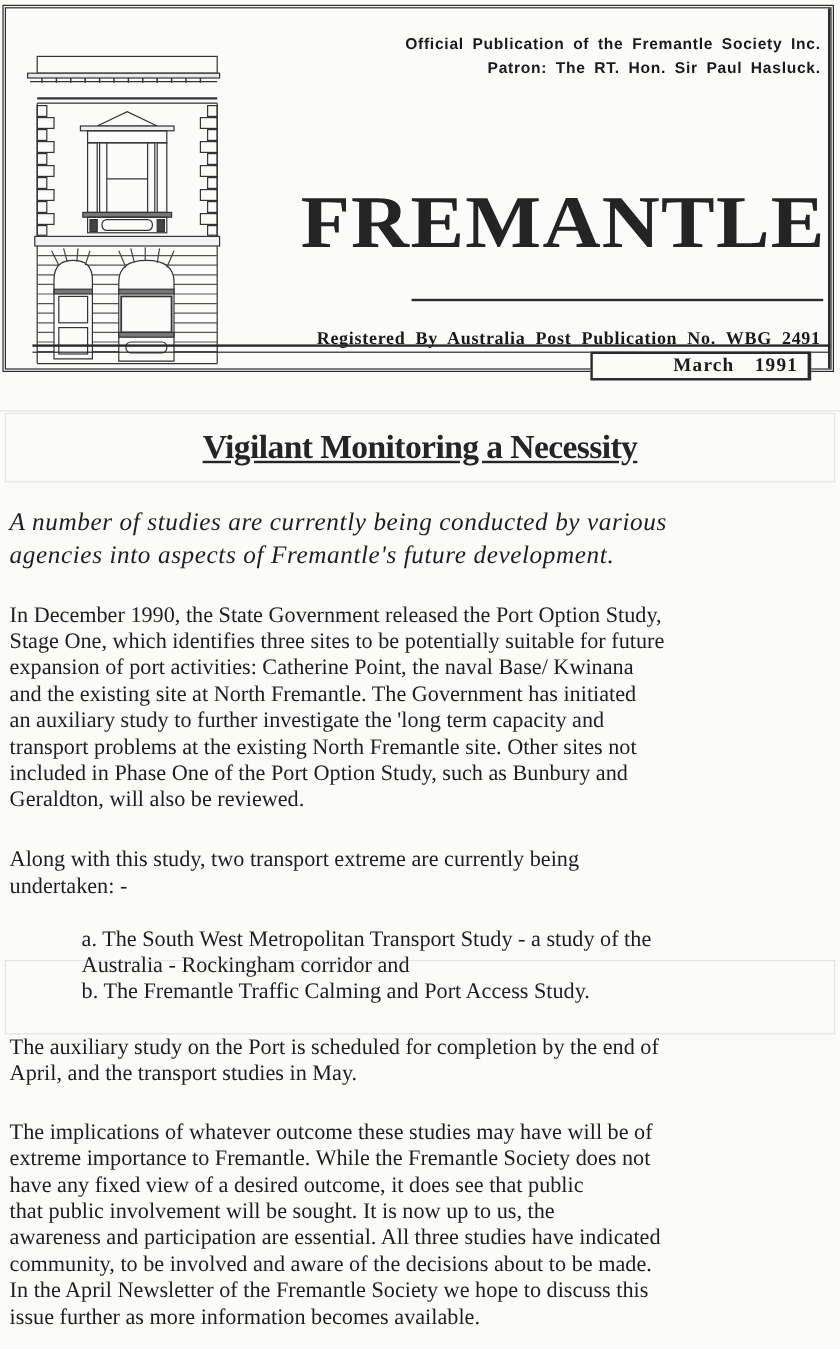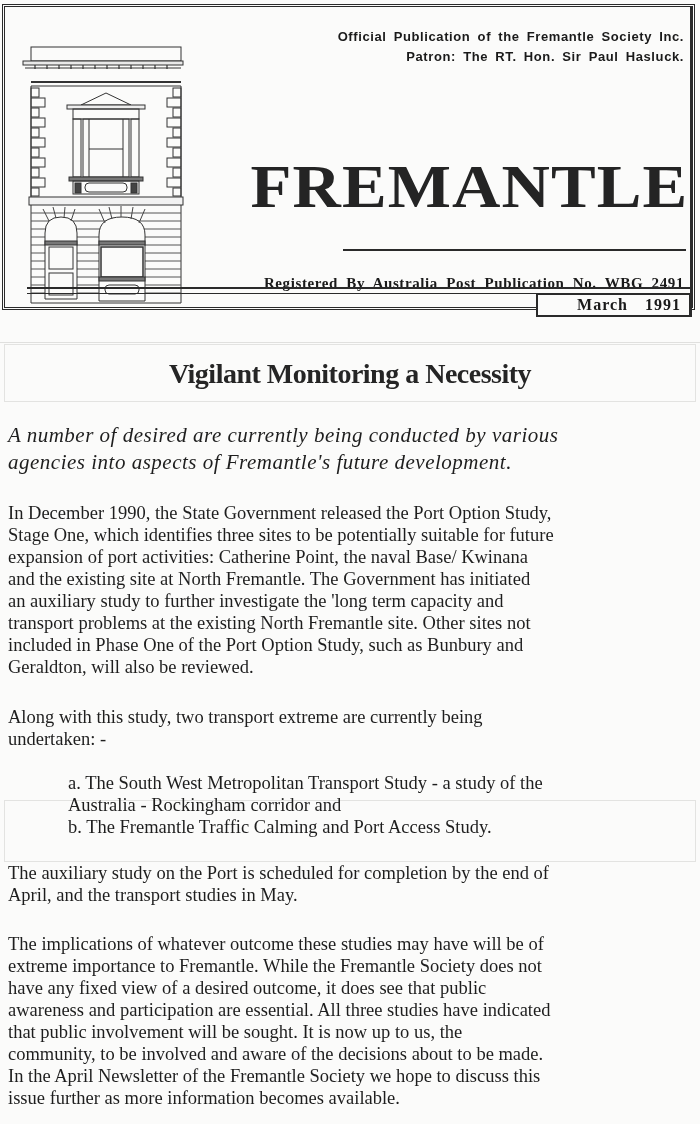--- a/index.html
+++ b/index.html
@@ -85,22 +85,22 @@
     }
     .date-rules {
       position: absolute;
       left: 22px; right: 0; top: 280px;
       height: 4px;
       border-top: 2px solid #2a2a2a;
       border-bottom: 1px solid #2a2a2a;
     }
     .date-box {
       position: absolute;
-      right: 0px; top: 286px;
-      width: 156px; height: 24px;
+      right: 16px; top: 286px;
+      width: 184px; height: 24px;
       border: 2px solid #2a2a2a;
       border-right-width: 3px;
       box-sizing: border-box;
       background: #fbfbfa;
     }
     .date-text {
       position: absolute;
       right: 8px; top: 1px;
       font-family: "Liberation Serif", "DejaVu Serif", serif;
       font-weight: bold;
@@ -285,24 +285,24 @@
   <div class="reg-rule"></div>
   <div class="reg-line">Registered By Australia Post Publication No. WBG 2491</div>
 
   <div class="date-rules"></div>
   <div class="date-box">
     <span class="date-text">March 1991</span>
   </div>
 </header>
 
 <main>
-  <h1 class="article-title" style="margin:0;">Vigilant Monitoring a Necessity</h1>
+  <h1 class="article-title" style="margin:0;text-decoration:underline;">Vigilant Monitoring a Necessity</h1>
 
   <div class="lede">
-    <span class="para-line">A number of desired are currently being conducted by various</span>
+    <span class="para-line">A number of studies are currently being conducted by various</span>
     <span class="para-line">agencies into aspects of Fremantle's future development.</span>
   </div>
 
   <div class="para" style="top:502px;">
     <span class="para-line">In December 1990, the State Government released the Port Option Study,</span>
     <span class="para-line">Stage One, which identifies three sites to be potentially suitable for future</span>
     <span class="para-line">expansion of port activities: Catherine Point, the naval Base/ Kwinana</span>
     <span class="para-line">and the existing site at North Fremantle.   The Government has initiated</span>
     <span class="para-line">an auxiliary study to further investigate the 'long term capacity and</span>
     <span class="para-line">transport problems at the existing North Fremantle site.  Other sites not</span>
@@ -323,19 +323,19 @@
 
   <div class="para" style="top:862px;">
     <span class="para-line">The auxiliary study on the Port is scheduled for completion by the end of</span>
     <span class="para-line">April, and the transport studies in May.</span>
   </div>
 
   <div class="para" style="top:933px;">
     <span class="para-line">The implications of whatever outcome these studies may have will be of</span>
     <span class="para-line">extreme importance to Fremantle.  While the Fremantle Society does not</span>
     <span class="para-line">have any fixed view of a desired outcome, it does see that public</span>
+    <span class="para-line">that public involvement will be sought.  It is now up to us, the</span>
     <span class="para-line">awareness and participation are essential.  All three studies have indicated</span>
-    <span class="para-line">that public involvement will be sought.  It is now up to us, the</span>
     <span class="para-line">community, to be involved and aware of the decisions about to be made.</span>
     <span class="para-line">In the April Newsletter of the Fremantle Society we hope to discuss this</span>
     <span class="para-line">issue further as more information becomes available.</span>
   </div>
 </main>
 
 </body></html>

